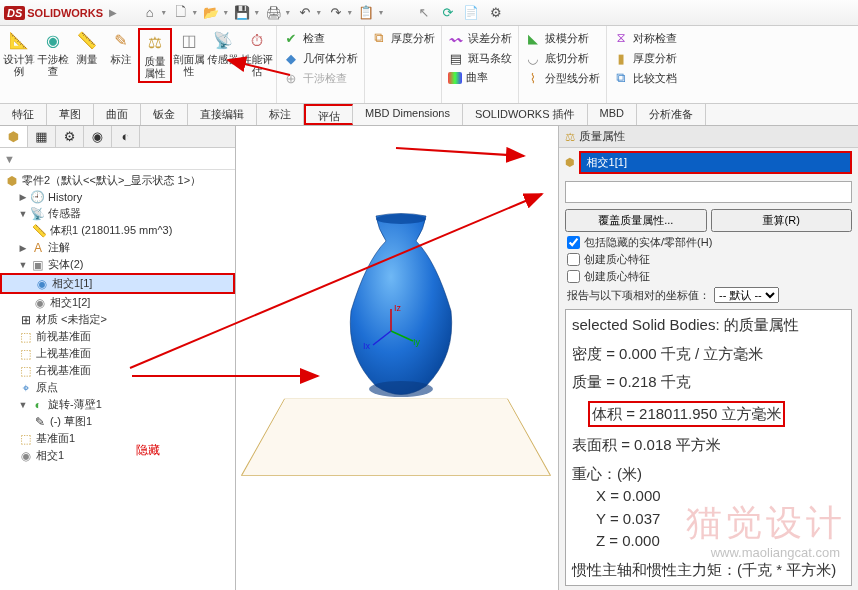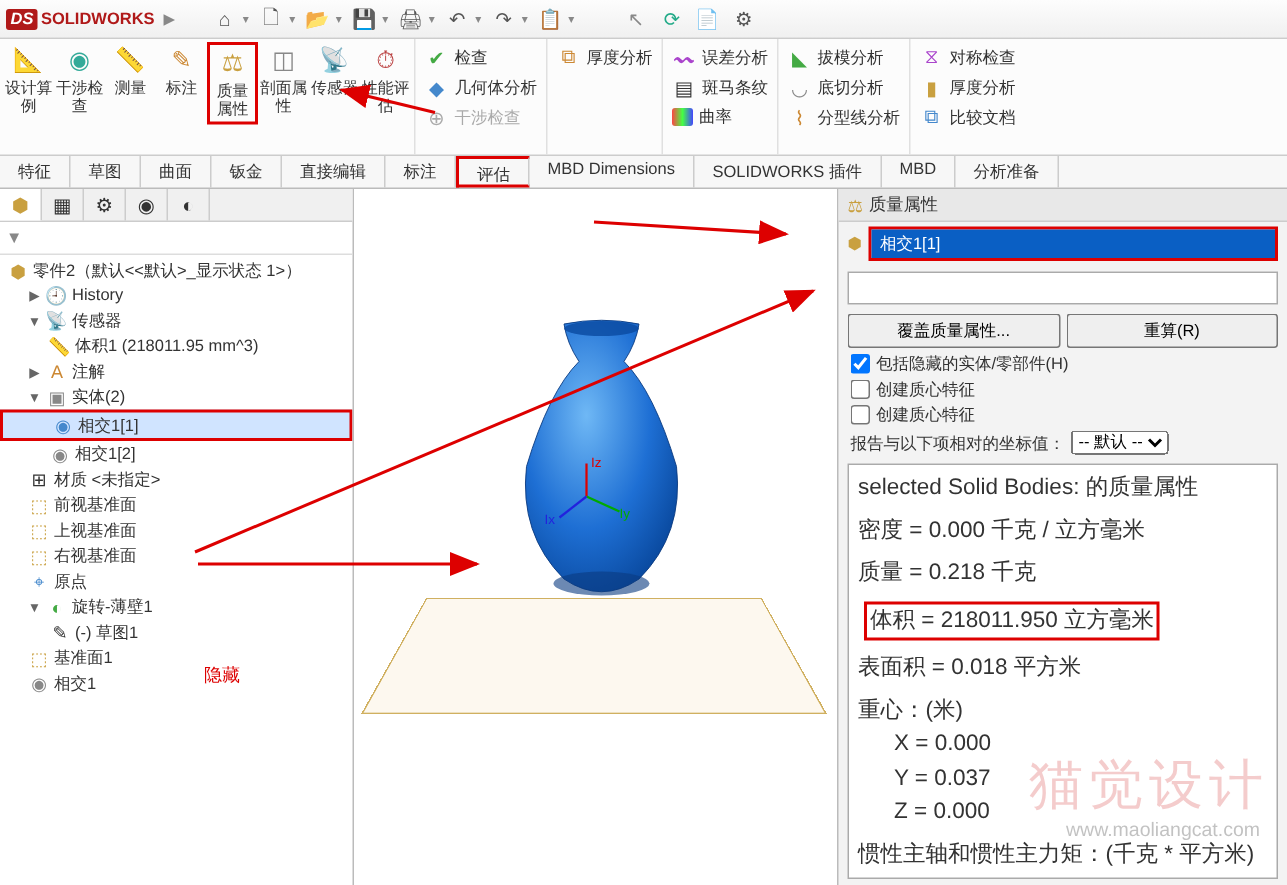--- a/index.html
+++ b/index.html
@@ -50,21 +50,21 @@
   .rp-selrow { display:flex; align-items:center; gap:4px; padding:3px 6px; }
   .rp-selbox { flex:1; border:2px solid #d00; }
   .rp-selbox-inner { background:#0a5fc4; color:#fff; padding:2px 6px; font-size:11px; }
   .rp-listarea { margin:4px 6px; height:50px; background:#fff; border:1px solid #aaa; }
   .rp-btnrow { display:flex; gap:4px; padding:2px 6px; }
   .rp-btnrow button { flex:1; font-size:11px; padding:2px 4px; }
   .rp-check { display:flex; align-items:center; gap:4px; padding:1px 8px; font-size:11px; }
   .rp-row { display:flex; align-items:center; gap:4px; padding:2px 8px; font-size:11px; }
   .rp-row select { font-size:11px; }
   .rp-results { margin:4px 6px; background:#fff; border:1px solid #aaa; padding:4px 6px; font-size:15px; line-height:1.5; }
-  .rp-results .vol-hl { border:2px solid #d00; display:inline-block; padding:0 2px; margin:1px 4px; }
+  .rp-results .vol-hl { border:2px solid #d00; display:inline-block; padding:0 2px; margin:1px 16px; }
   
   .watermark { position:absolute; right:12px; bottom:42px; font-size:36px; color:rgba(210,50,50,0.25); pointer-events:none; letter-spacing:4px; font-weight:300; }
   .watermark2 { position:absolute; right:18px; bottom:30px; font-size:13px; color:rgba(120,120,120,0.45); pointer-events:none; }
   
   .arrow { position:absolute; pointer-events:none; }
   .annot { position:absolute; color:#d00; font-size:12px; pointer-events:none; }
 </style>
 </head>
 <body>
 

